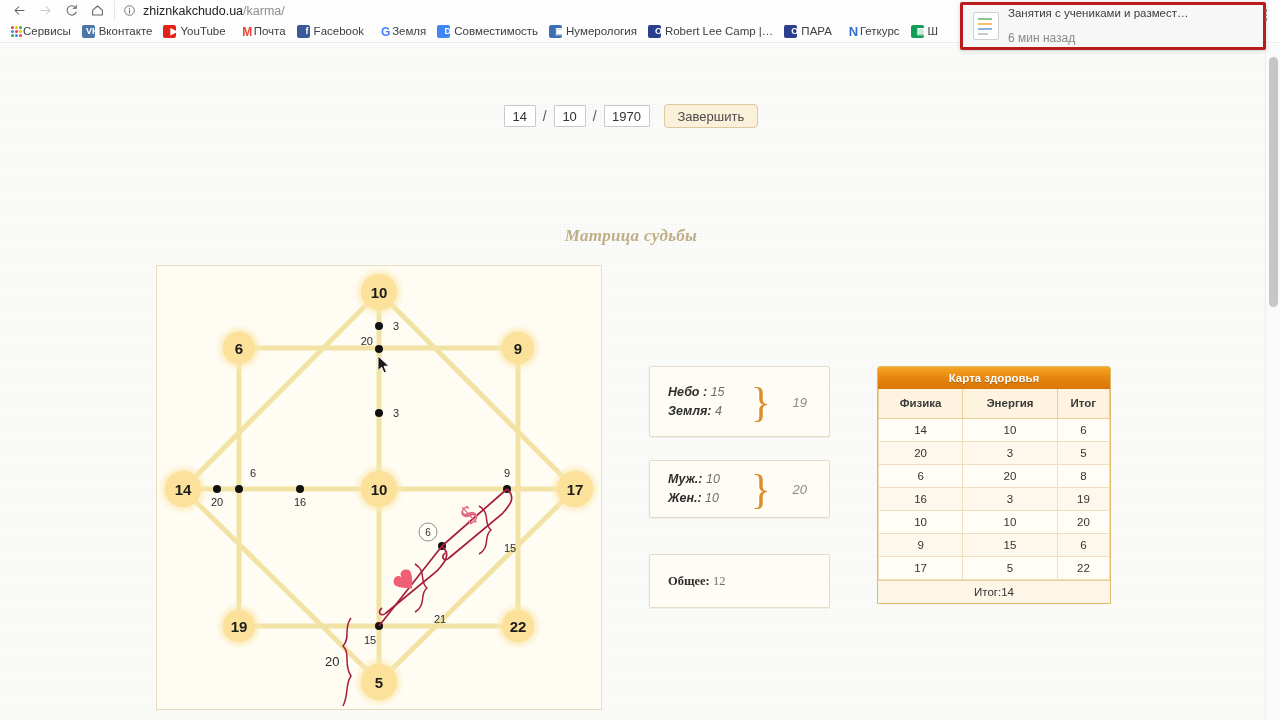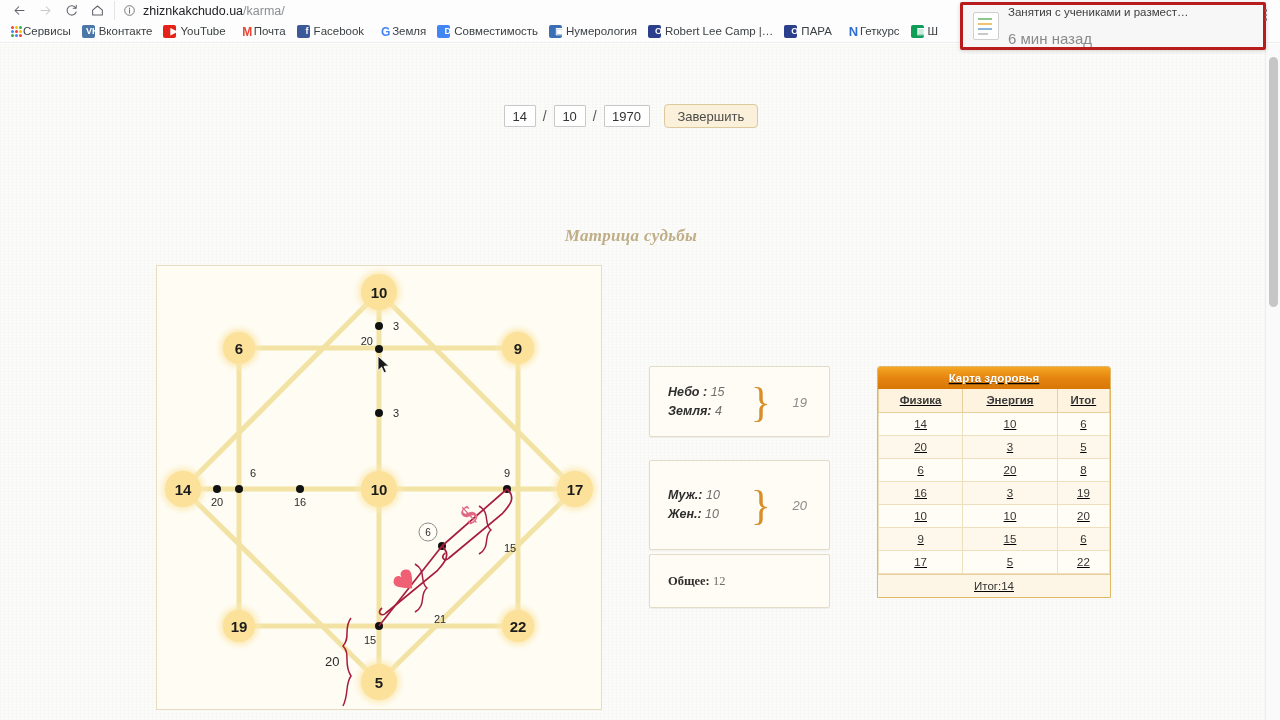--- a/index.html
+++ b/index.html
@@ -155,21 +155,21 @@
 
   
   .infobox {
     position: absolute;
     background: #fefcf4;
     border: 1px solid #e3dcc8;
     border-radius: 2px;
     box-shadow: 0 1px 1px rgba(0,0,0,0.04);
   }
   #box-sky   { left: 649px; top: 322px; width: 181px; height: 71px; }
-  #box-gender{ left: 649px; top: 416px; width: 181px; height: 90px; }
+  #box-gender{ left: 649px; top: 416px; width: 181px; height: 58px; }
   #box-total { left: 649px; top: 510px; width: 181px; height: 54px; }
 
   .ib-rows {
     position:absolute; left: 18px; top: 50%;
     transform: translateY(-50%);
     font-size: 12.5px; line-height: 19px;
   }
   .ib-label { font-weight: bold; font-style: italic; color:#2e2e2e; }
   .ib-val   { font-style: italic; color:#6e6e6e; }
   .ib-brace {
@@ -194,32 +194,31 @@
 
   
   .health {
     position: absolute;
     left: 877px; top: 322px;
     width: 234px;
     border: 1px solid #e0b968;
     border-radius: 3px 3px 0 0;
     overflow: hidden;
     font-size: 11.5px;
-    text-decoration: underline;
   }
   .health-title {
     height: 22px;
     background: linear-gradient(to bottom, #f5a623 0%, #e58510 50%, #d97706 100%);
     color: #fff; font-weight: bold; font-size: 11.5px;
     display:flex; align-items:center; justify-content:center;
     text-shadow: 0 1px 1px rgba(0,0,0,.25);
   }
   table.health-tbl { width: 100%; border-collapse: collapse; background:#fffdf6; }
   table.health-tbl th {
-    height: 23px;
+    height: 29px;
     background: #fdf3de;
     font-size: 11.5px; font-weight: bold; color:#3a3a3a;
     border: 1px solid #e8cf9c;
     border-top: none;
   }
   table.health-tbl td {
     height: 23px;
     text-align: center;
     font-size: 11.5px; color:#333;
     border: 1px solid #efe0bd;
@@ -256,21 +255,21 @@
   .notif-ico span:nth-child(1){ top:5px;  width:14px; background:#8cc78c; }
   .notif-ico span:nth-child(2){ top:10px; width:14px; background:#f0c36d; }
   .notif-ico span:nth-child(3){ top:15px; width:14px; background:#8cb6d8; }
   .notif-ico span:nth-child(4){ top:20px; width:10px; background:#c9c9c9; }
   .notif-text { overflow:hidden; }
   .notif-title {
     font-size: 11.5px; color:#3c3c3c;
     white-space:nowrap; overflow:hidden; text-overflow:ellipsis;
     max-width: 200px;
   }
-  .notif-time { font-size: 15px; color:#8a8a8a; margin-top:12px; }
+  .notif-time { font-size: 12px; color:#8a8a8a; margin-top:12px; }
   .notif-actions {
     width: 84px; flex:0 0 auto;
     display:flex; flex-direction:column;
     border-left: 1px solid #e2e2e2;
   }
   .notif-btn {
     flex:1; display:flex; align-items:center; justify-content:center;
     font-size: 11.5px; color:#555; cursor:pointer;
   }
   .notif-btn + .notif-btn { border-top: 1px solid #e2e2e2; }

